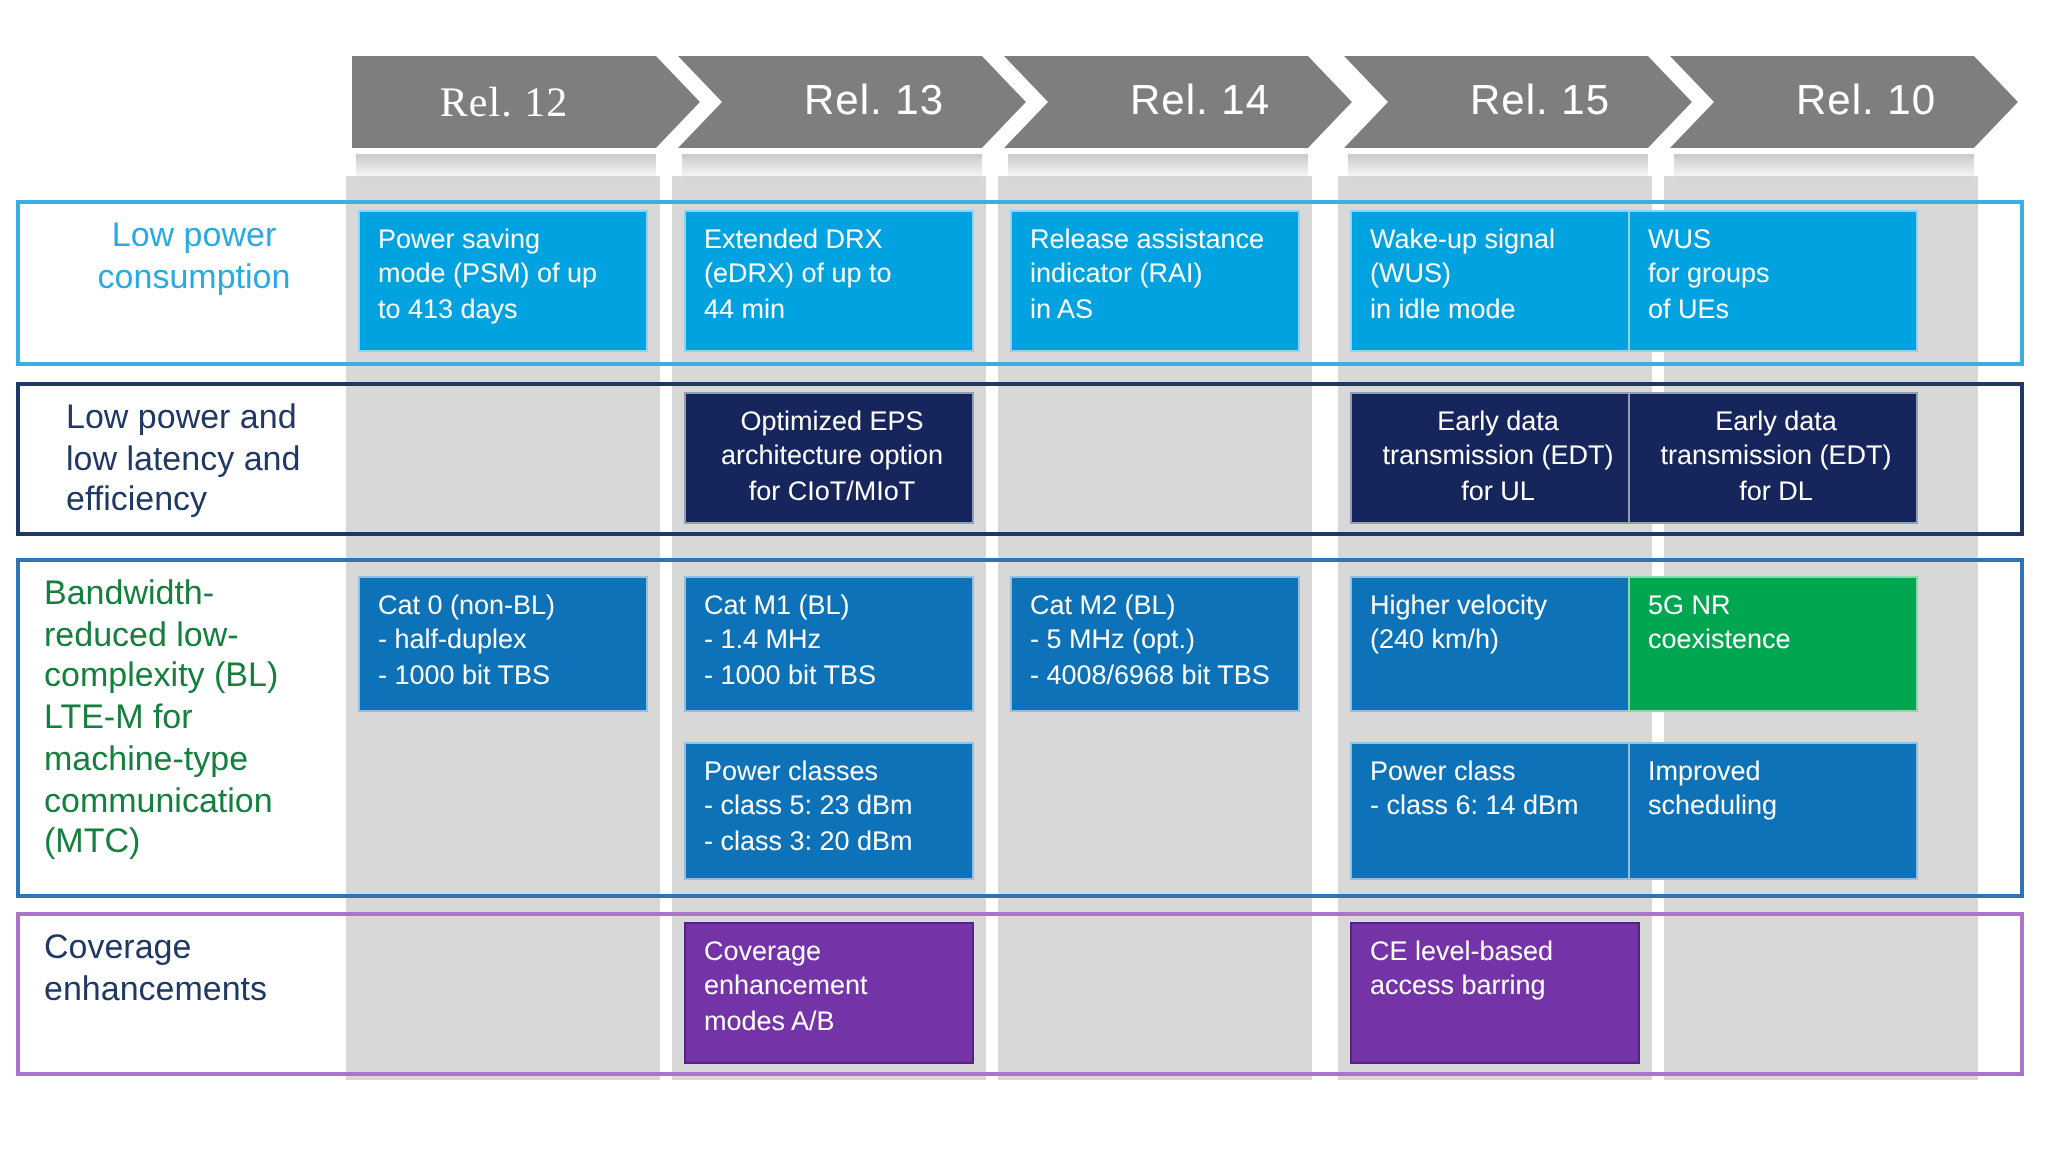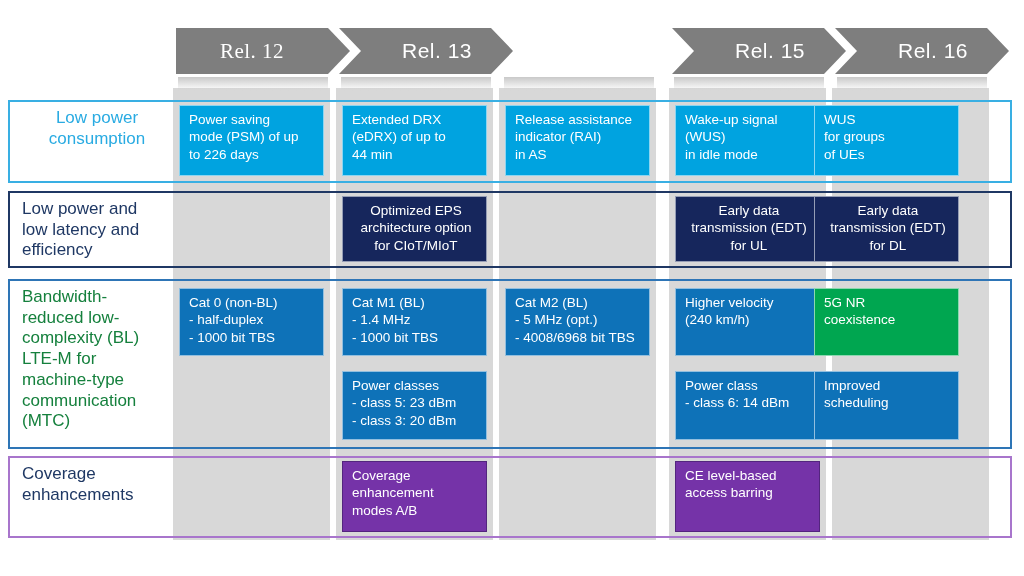--- a/index.html
+++ b/index.html
@@ -50,21 +50,21 @@
   .rowframe{position:absolute;left:8px;width:1004px;box-sizing:border-box;border:2px solid;background:transparent;}
   .rowframe.row1{top:100px;height:83px;border-color:var(--row1-accent);}
   .rowframe.row2{top:191px;height:77px;border-color:var(--row2-accent);}
   .rowframe.row3{top:279px;height:170px;border-color:var(--row3-accent);}
   .rowframe.row4{top:456px;height:82px;border-color:var(--row4-border);}
   .rowlabel{
     position:absolute;left:0;top:0;width:150px;padding:6px 12px;
     font-size:17px;line-height:1.22;white-space:pre-line;
   }
   .row1 .rowlabel{color:#29ABE2;text-align:center;}
-  .row2 .rowlabel{color:var(--row2-accent);}
+  .row2 .rowlabel{color:var(--row2-accent);margin-left:11px;}
   .row3 .rowlabel{color:#15803d;}
   .row4 .rowlabel{color:var(--row4-label);}
 
   
   .box{
     position:absolute;width:145px;box-sizing:border-box;color:#fff;
     font-size:13.5px;line-height:1.28;padding:5px 6px 5px 9px;white-space:pre-line;
     border:1px solid rgba(255,255,255,.55);
   }
   .c-cyan{background:var(--box-cyan);}
@@ -85,22 +85,23 @@
 <div class="canvas">
 
   <div class="strip s0"></div>
   <div class="strip s1"></div>
   <div class="strip s2"></div>
   <div class="strip s3"></div>
   <div class="strip s4"></div>
 
   <div class="arrow first a0">Rel. 12</div>
   <div class="arrow mid a1">Rel. 13</div>
+  <div class="arrow mid a2">Rel. 14</div>
   <div class="arrow mid a3">Rel. 15</div>
-  <div class="arrow last a4">Rel. 16</div>
+  <div class="arrow last a4">Rel. 10</div>
   <div class="arrow-reflection a0"></div>
   <div class="arrow-reflection a1"></div>
   <div class="arrow-reflection a2"></div>
   <div class="arrow-reflection a3"></div>
   <div class="arrow-reflection a4"></div>
 
   <div class="rowframe row1">
     <div class="rowlabel">Low power
 consumption</div>
   </div>
@@ -118,21 +119,21 @@
 communication
 (MTC)</div>
   </div>
   <div class="rowframe row4">
     <div class="rowlabel">Coverage
 enhancements</div>
   </div>
 
   <div class="box c-cyan col0 r1">Power saving
 mode (PSM) of up
-to 226 days</div>
+to 413 days</div>
   <div class="box c-cyan col1 r1">Extended DRX
 (eDRX) of up to
 44 min</div>
   <div class="box c-cyan col2 r1">Release assistance
 indicator (RAI)
 in AS</div>
   <div class="box c-cyan col3 r1">Wake-up signal
 (WUS)
 in idle mode</div>
   <div class="box c-cyan col4 r1">WUS

